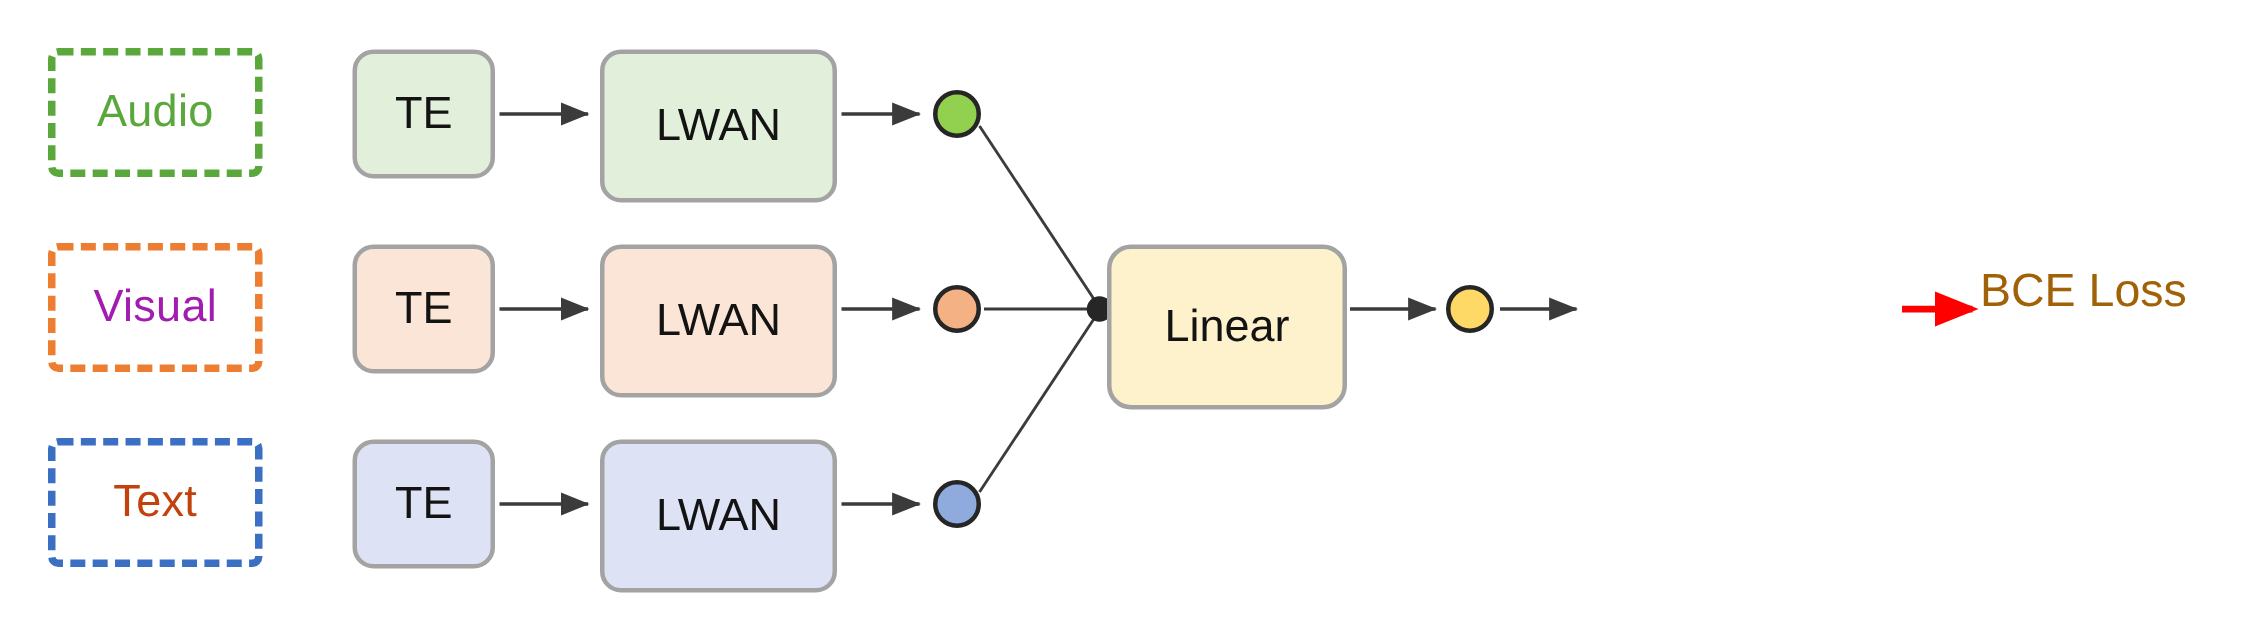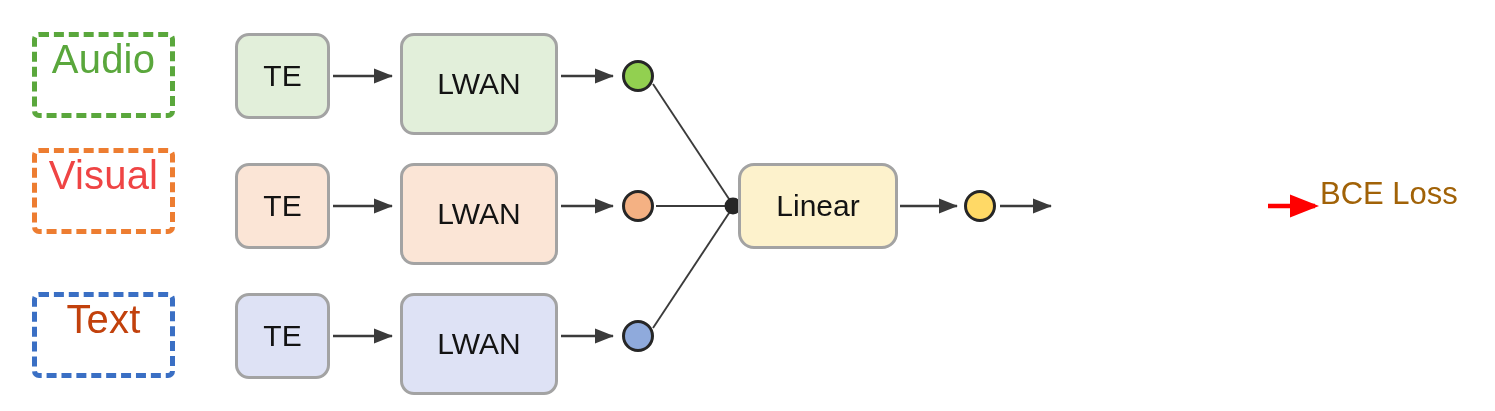--- a/index.html
+++ b/index.html
@@ -28,41 +28,41 @@
   .modality {
     position: absolute;
     width: 143px;
     height: 86px;
     box-sizing: border-box;
     border-style: dashed;
     border-width: 5px;
     border-radius: 7px;
     background: transparent;
     display: flex;
-    align-items: flex-start;
+    align-items: center;
     justify-content: center;
-    font-size: 40px;
+    font-size: 30px;
     letter-spacing: 0.2px;
   }
 
   
   .block {
     position: absolute;
     box-sizing: border-box;
     border: 3px solid #a3a3a3;
     border-radius: 14px;
     display: flex;
     align-items: center;
     justify-content: center;
     color: #131313;
     font-size: 30px;
   }
   .block.te   { width: 95px;  height: 86px; }
   .block.lwan { width: 158px; height: 102px; }
-  .block.wide { width: 160px; height: 86px; border-radius: 16px; }
+  .block.wide { width: 160px; height: 110px; border-radius: 16px; }
   .block.clsf { width: 210px; height: 86px; border-radius: 16px; }
 
   
   .dot {
     position: absolute;
     width: 32px;
     height: 32px;
     box-sizing: border-box;
     border: 3px solid #262626;
     border-radius: 50%;
@@ -121,21 +121,21 @@
   <div class="block te" style="left:235px; top:33px; background:#E2EFDA;">
     <span>TE</span>
   </div>
 
   <div class="block lwan" style="left:400px; top:33px; background:#E2EFDA;">
     <span>LWAN</span>
   </div>
 
   <div class="dot" style="left:622px; top:60px; background:#92D050;"></div>
 
-  <div class="modality" style="left:32px; top:148px; border-color:#ED7D31; color:#ef4444;">
+  <div class="modality" style="left:32px; top:162px; border-color:#ED7D31; color:#a21caf;">
     <span>Visual</span>
   </div>
 
   <div class="block te" style="left:235px; top:163px; background:#FBE5D6;">
     <span>TE</span>
   </div>
 
   <div class="block lwan" style="left:400px; top:163px; background:#FBE5D6;">
     <span>LWAN</span>
   </div>

